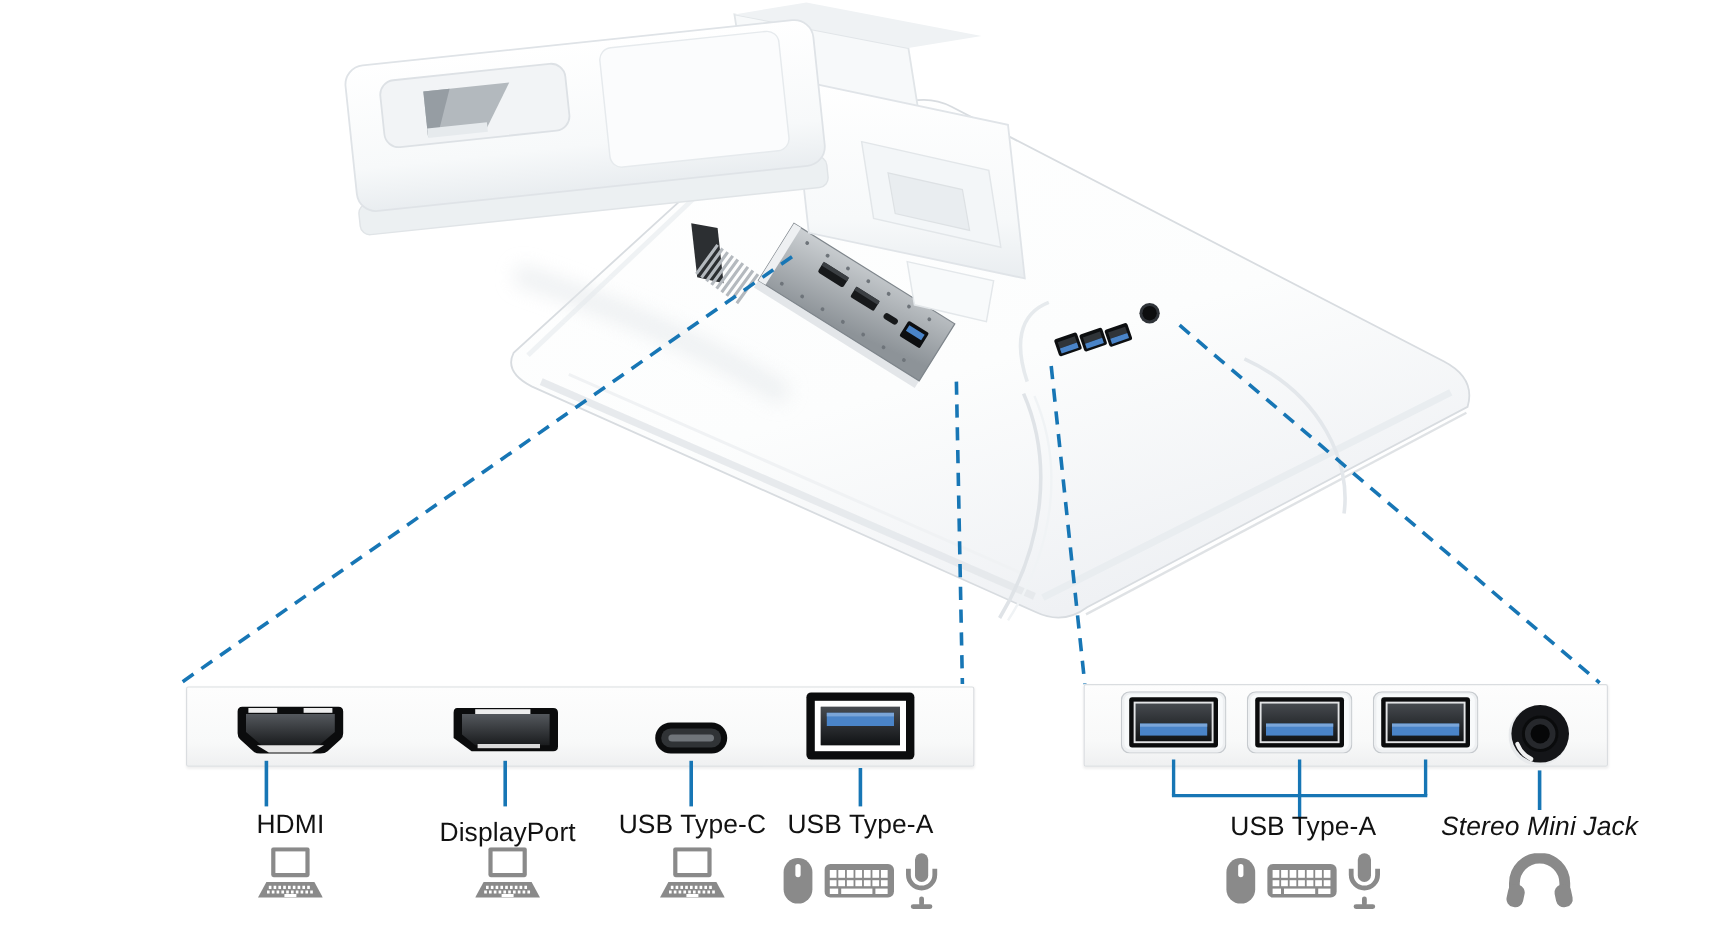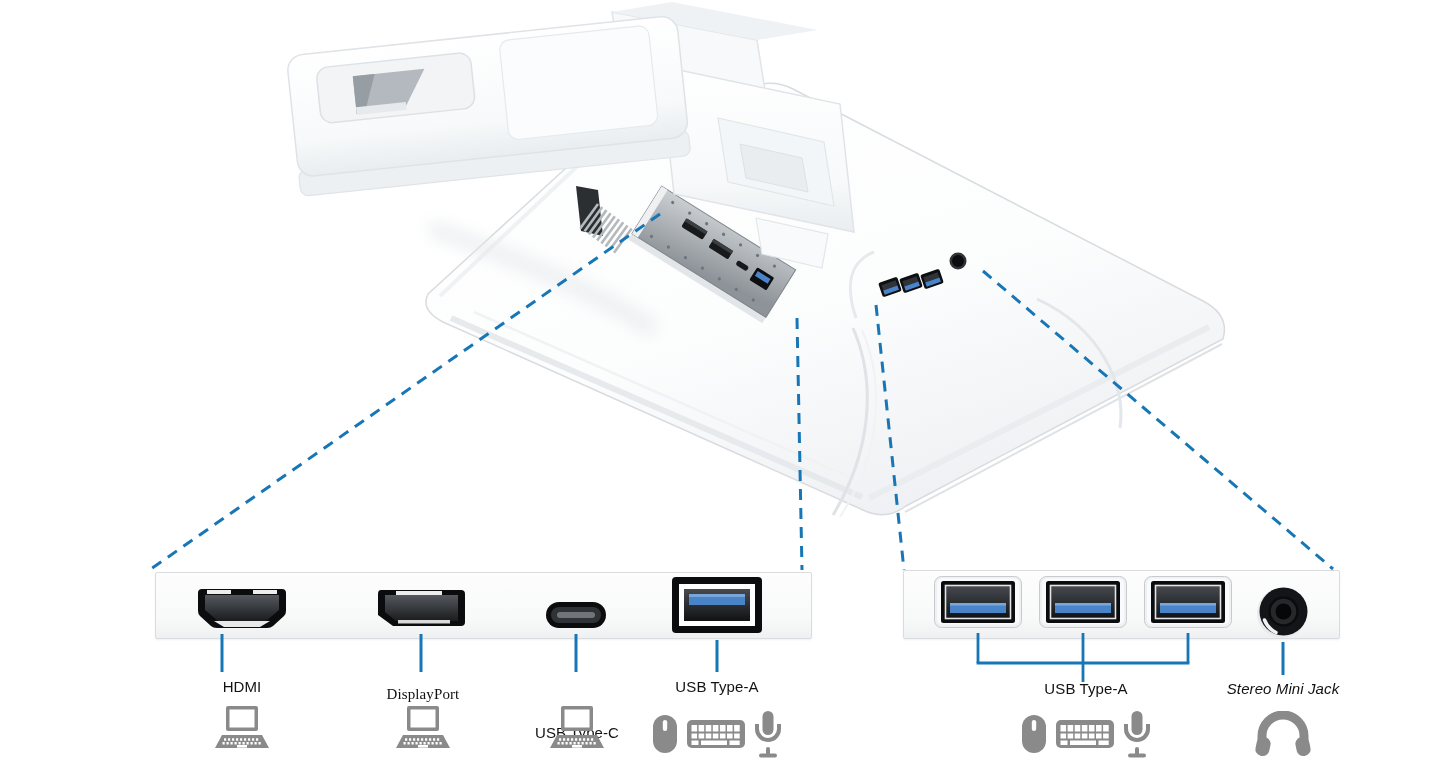--- a/index.html
+++ b/index.html
@@ -2,21 +2,21 @@
 <html><head>
 <meta charset="utf-8">
 <style>
   html,body{margin:0;padding:0;width:1440px;height:780px;overflow:hidden;background:#ffffff;
             font-family:"Liberation Sans",sans-serif;}
   .stage{position:relative;width:1440px;height:780px;background:#ffffff;}
   .layer{position:absolute;left:0;top:0;pointer-events:none;}
   .panel{position:absolute;background:linear-gradient(180deg,#fdfdfd 0%,#f8f9f9 70%,#eff0f1 100%);
          border:1px solid #dadde0;border-radius:2px;box-shadow:0 1px 2px rgba(60,64,67,.08);}
   .portsvg{position:absolute;}
-  .plabel{position:absolute;transform:translateX(-50%);font-size:15px;line-height:24px;
+  .plabel{position:absolute;transform:translateX(-50%);font-size:22px;line-height:24px;
           color:#121212;white-space:nowrap;letter-spacing:.1px;text-align:center;}
   .icon{position:absolute;transform:translateX(-50%);}
   .icon-group{position:absolute;transform:translateX(-50%);display:flex;gap:9px;align-items:center;}
 </style>
 </head>
 <body>
 
 <div class="stage">
 
   <svg class="layer" width="1440" height="780" viewBox="0 0 1440 780">
@@ -238,22 +238,22 @@
       </g>
       <g stroke-width="2.8">
         <path d="M978,633 V663 M1083,633 V663 M1188,633 V663"></path>
         <path d="M976.6,663 H1189.4"></path>
         <path d="M1083,663 V682"></path>
       </g>
     </g>
   </svg>
 
   <div class="plabel" style="left:242px;top:675px;">HDMI</div>
-  <div class="plabel" style="left:423px;top:682px;font-family:Liberation Serif, serif;">DisplayPort</div>
-  <div class="plabel" style="left:577px;top:675px;margin-top:46px;">USB Type-C</div>
+  <div class="plabel" style="left:423px;top:682px;">DisplayPort</div>
+  <div class="plabel" style="left:577px;top:675px;">USB Type-C</div>
   <div class="plabel" style="left:717px;top:675px;">USB Type-A</div>
   <div class="plabel" style="left:1086px;top:677px;">USB Type-A</div>
   <div class="plabel" style="left:1283px;top:677px;font-style:italic;">Stereo Mini Jack</div>
 
   <svg class="icon" style="left:242px;top:706px;" width="54" height="46" viewBox="0 0 54 46" fill="#8a8a8a">
     <rect x="11" y="0" width="32" height="25" rx="2"></rect>
     <rect x="14.5" y="3.5" width="25" height="18" fill="#ffffff"></rect>
     <polygon points="7,29 47,29 54,42 0,42"></polygon>
     <path d="M9,33.5 H45" stroke="#ffffff" stroke-width="2.6" stroke-dasharray="2.2 1.8" fill="none"></path>
     <path d="M7.5,37.3 H46.5" stroke="#ffffff" stroke-width="2.6" stroke-dasharray="2.2 1.8" fill="none"></path>

